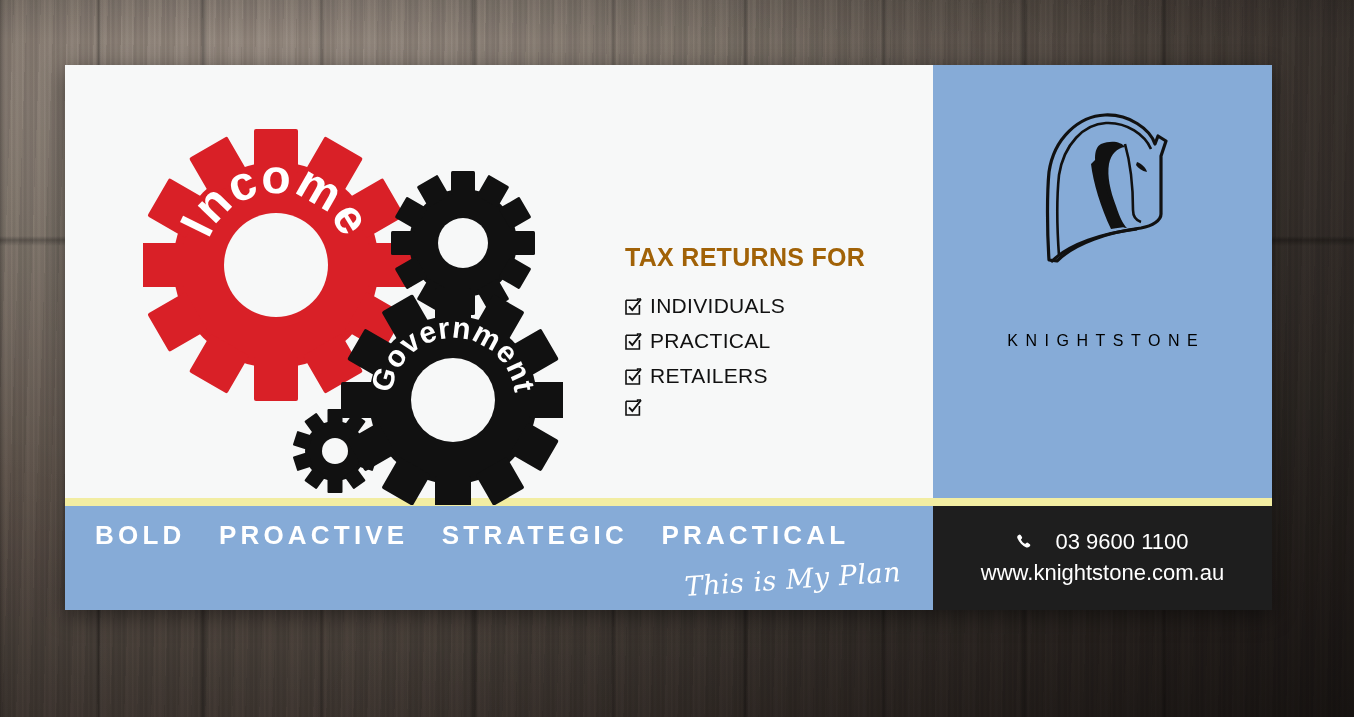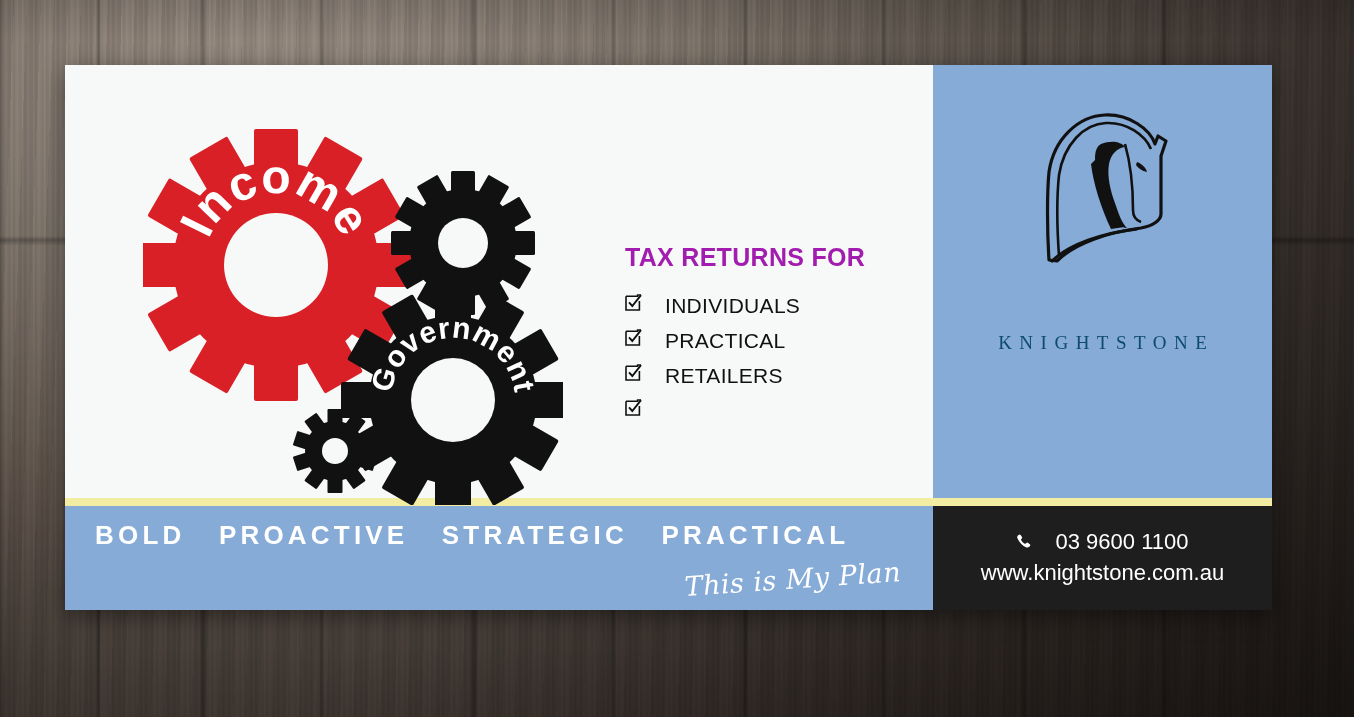--- a/index.html
+++ b/index.html
@@ -76,38 +76,38 @@
     align-items:center;justify-content:center;color:#fff;
   }
 
   
   .gears{position:absolute;left:78px;top:50px;width:420px;height:390px;}
   .gears svg{width:100%;height:100%;display:block;}
 
   
   .taxblock{position:absolute;left:560px;top:178px;}
   .tax-title{
-    font-size:25px;font-weight:bold;letter-spacing:.3px;color:#a21caf;
+    font-size:25px;font-weight:bold;letter-spacing:.3px;color:#a16207;
     margin:0 13px 22px 0;font-family:"Liberation Sans", sans-serif;
   }
   .tax-list{list-style:none;margin:0;padding:0;}
   .tax-item{
-    display:flex;gap:23px;margin-bottom:11px;
+    display:flex;align-items:center;gap:8px;margin-bottom:11px;
     font-size:21px;color:#111;letter-spacing:.3px;
   }
   .cbox{width:17px;height:17px;flex:0 0 17px;position:relative;display:inline-block;}
   .cbox svg{display:block;}
 
   
   .logo-wrap{position:absolute;left:0;right:0;top:45px;display:flex;justify-content:center;}
   .logo-wrap svg{display:block;}
   .brandword{
     position:absolute;left:0;right:0;top:267px;text-align:center;
-    font-size:19px;letter-spacing:7.5px;color:#0c4a6e;
-    font-family:Liberation Serif, serif;text-indent:7.5px;
+    font-size:16px;letter-spacing:7.5px;color:#000000;
+    font-family:Liberation Sans, sans-serif;text-indent:7.5px;
   }
   .blurb{
     position:absolute;left:22px;right:22px;top:352px;text-align:center;
     font-size:16.5px;line-height:1.45;color:#141414;
     font-family:"Liberation Sans", sans-serif;
   }
 
   
   .words{
     position:absolute;left:30px;top:14px;right:20px;

